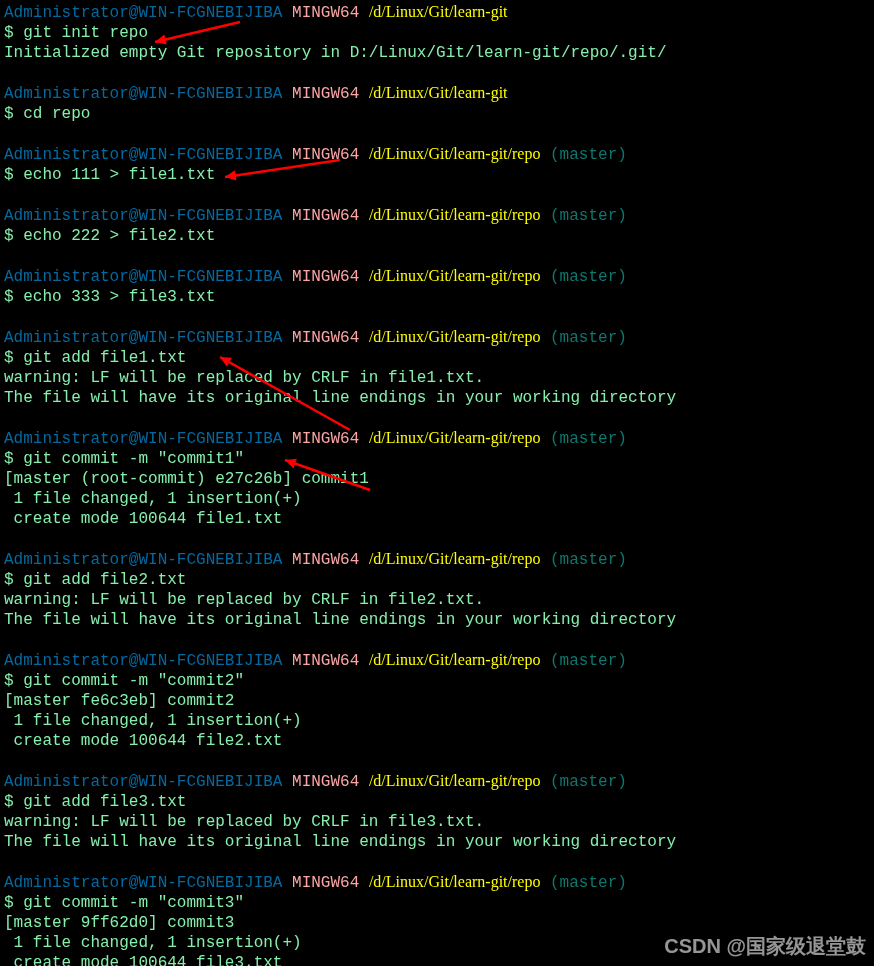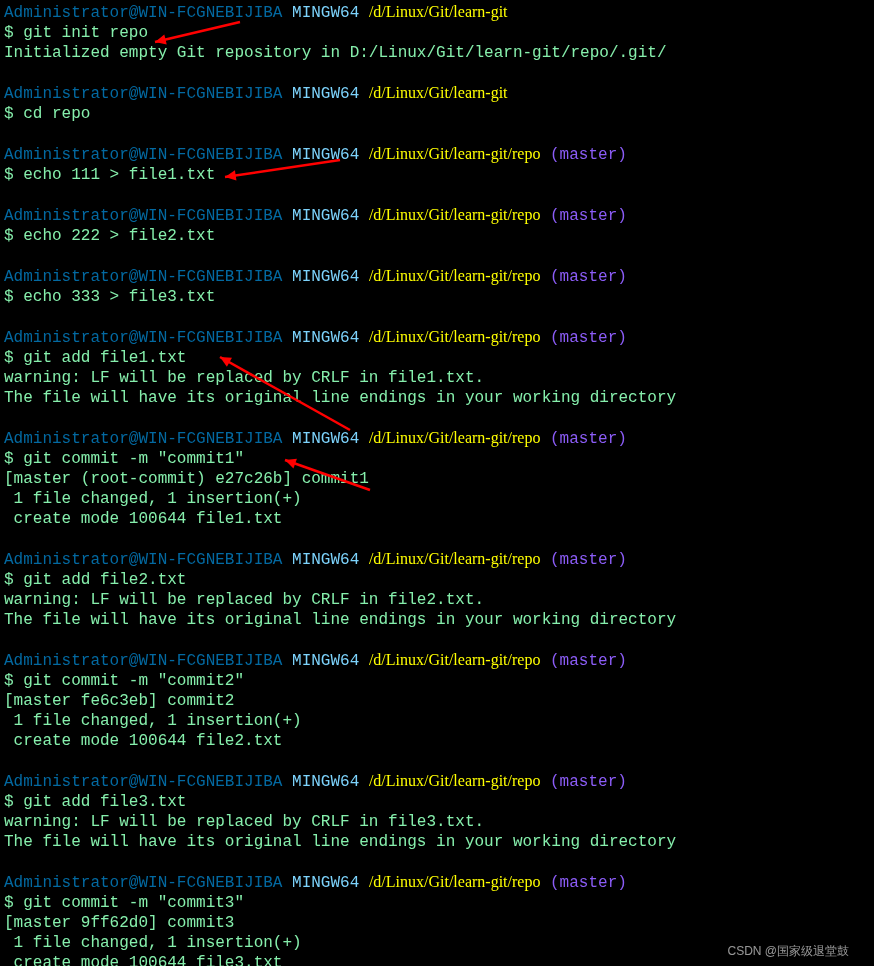--- a/index.html
+++ b/index.html
@@ -13,39 +13,40 @@
   .terminal {
     font-family: "Consolas", "Courier New", monospace;
     font-size: 16px;
     line-height: 20px;
     color: #fff;
     padding: 2px 4px;
     white-space: pre;
     position: relative;
   }
   .user   { color: #0369a1; }
-  .mingw  { color: #7dd3fc; }
+  .mingw  { color: #fca5a5; }
   .path   { color: #ffff00; font-family: Liberation Serif, serif; }
-  .branch { color: #8b5cf6; text-align: center; }
+  .branch { color: #0f766e; text-align: center; }
   .white  { color: #86efac; }
   .prompt-line { white-space: pre; }
   .block { margin-bottom: 20px; }
   .block:last-child { margin-bottom: 0; }
   .arrow {
     position: absolute;
     pointer-events: none;
   }
   .arrow svg { display: block; }
   .watermark {
     position: absolute;
-    right: 25px;
+    right: 8px;
     bottom: 6px;
     font-family: Arial, sans-serif;
-    font-size: 12px;
+    font-size: 20px;
     color: rgba(230,230,230,0.65);
+    font-weight: bold;
   }
 </style>
 </head>
 <body>
 
 <div class="terminal" id="term"><div class="block"><div class="prompt-line"><span class="user">Administrator@WIN-FCGNEBIJIBA</span> <span class="mingw">MINGW64</span> <span class="path">/d/Linux/Git/learn-git</span></div><div class="white prompt-line">$ git init repo</div><div class="white prompt-line">Initialized empty Git repository in D:/Linux/Git/learn-git/repo/.git/</div></div><div class="block"><div class="prompt-line"><span class="user">Administrator@WIN-FCGNEBIJIBA</span> <span class="mingw">MINGW64</span> <span class="path">/d/Linux/Git/learn-git</span></div><div class="white prompt-line">$ cd repo</div></div><div class="block"><div class="prompt-line"><span class="user">Administrator@WIN-FCGNEBIJIBA</span> <span class="mingw">MINGW64</span> <span class="path">/d/Linux/Git/learn-git/repo</span> <span class="branch">(master)</span></div><div class="white prompt-line">$ echo 111 &gt; file1.txt</div></div><div class="block"><div class="prompt-line"><span class="user">Administrator@WIN-FCGNEBIJIBA</span> <span class="mingw">MINGW64</span> <span class="path">/d/Linux/Git/learn-git/repo</span> <span class="branch">(master)</span></div><div class="white prompt-line">$ echo 222 &gt; file2.txt</div></div><div class="block"><div class="prompt-line"><span class="user">Administrator@WIN-FCGNEBIJIBA</span> <span class="mingw">MINGW64</span> <span class="path">/d/Linux/Git/learn-git/repo</span> <span class="branch">(master)</span></div><div class="white prompt-line">$ echo 333 &gt; file3.txt</div></div><div class="block"><div class="prompt-line"><span class="user">Administrator@WIN-FCGNEBIJIBA</span> <span class="mingw">MINGW64</span> <span class="path">/d/Linux/Git/learn-git/repo</span> <span class="branch">(master)</span></div><div class="white prompt-line">$ git add file1.txt</div><div class="white prompt-line">warning: LF will be replaced by CRLF in file1.txt.</div><div class="white prompt-line">The file will have its original line endings in your working directory</div></div><div class="block"><div class="prompt-line"><span class="user">Administrator@WIN-FCGNEBIJIBA</span> <span class="mingw">MINGW64</span> <span class="path">/d/Linux/Git/learn-git/repo</span> <span class="branch">(master)</span></div><div class="white prompt-line">$ git commit -m "commit1"</div><div class="white prompt-line">[master (root-commit) e27c26b] commit1</div><div class="white prompt-line"> 1 file changed, 1 insertion(+)</div><div class="white prompt-line"> create mode 100644 file1.txt</div></div><div class="block"><div class="prompt-line"><span class="user">Administrator@WIN-FCGNEBIJIBA</span> <span class="mingw">MINGW64</span> <span class="path">/d/Linux/Git/learn-git/repo</span> <span class="branch">(master)</span></div><div class="white prompt-line">$ git add file2.txt</div><div class="white prompt-line">warning: LF will be replaced by CRLF in file2.txt.</div><div class="white prompt-line">The file will have its original line endings in your working directory</div></div><div class="block"><div class="prompt-line"><span class="user">Administrator@WIN-FCGNEBIJIBA</span> <span class="mingw">MINGW64</span> <span class="path">/d/Linux/Git/learn-git/repo</span> <span class="branch">(master)</span></div><div class="white prompt-line">$ git commit -m "commit2"</div><div class="white prompt-line">[master fe6c3eb] commit2</div><div class="white prompt-line"> 1 file changed, 1 insertion(+)</div><div class="white prompt-line"> create mode 100644 file2.txt</div></div><div class="block"><div class="prompt-line"><span class="user">Administrator@WIN-FCGNEBIJIBA</span> <span class="mingw">MINGW64</span> <span class="path">/d/Linux/Git/learn-git/repo</span> <span class="branch">(master)</span></div><div class="white prompt-line">$ git add file3.txt</div><div class="white prompt-line">warning: LF will be replaced by CRLF in file3.txt.</div><div class="white prompt-line">The file will have its original line endings in your working directory</div></div><div class="block"><div class="prompt-line"><span class="user">Administrator@WIN-FCGNEBIJIBA</span> <span class="mingw">MINGW64</span> <span class="path">/d/Linux/Git/learn-git/repo</span> <span class="branch">(master)</span></div><div class="white prompt-line">$ git commit -m "commit3"</div><div class="white prompt-line">[master 9ff62d0] commit3</div><div class="white prompt-line"> 1 file changed, 1 insertion(+)</div><div class="white prompt-line"> create mode 100644 file3.txt</div></div><div class="arrow" style="left: 143px; top: 10px; width: 109px; height: 44px;"><svg width="109" height="44">
         <line x1="97" y1="12" x2="12" y2="32" stroke="#ff0000" stroke-width="2.5"></line>
         <polygon points="12,32 21.33170545954135,24.455513720844465 23.71674008006538,34.5919108580716" fill="#ff0000"></polygon>
       </svg></div><div class="arrow" style="left: 213px; top: 148px; width: 139px; height: 41px;"><svg width="139" height="41">
         <line x1="127" y1="12" x2="12" y2="29" stroke="#ff0000" stroke-width="2.5"></line>

